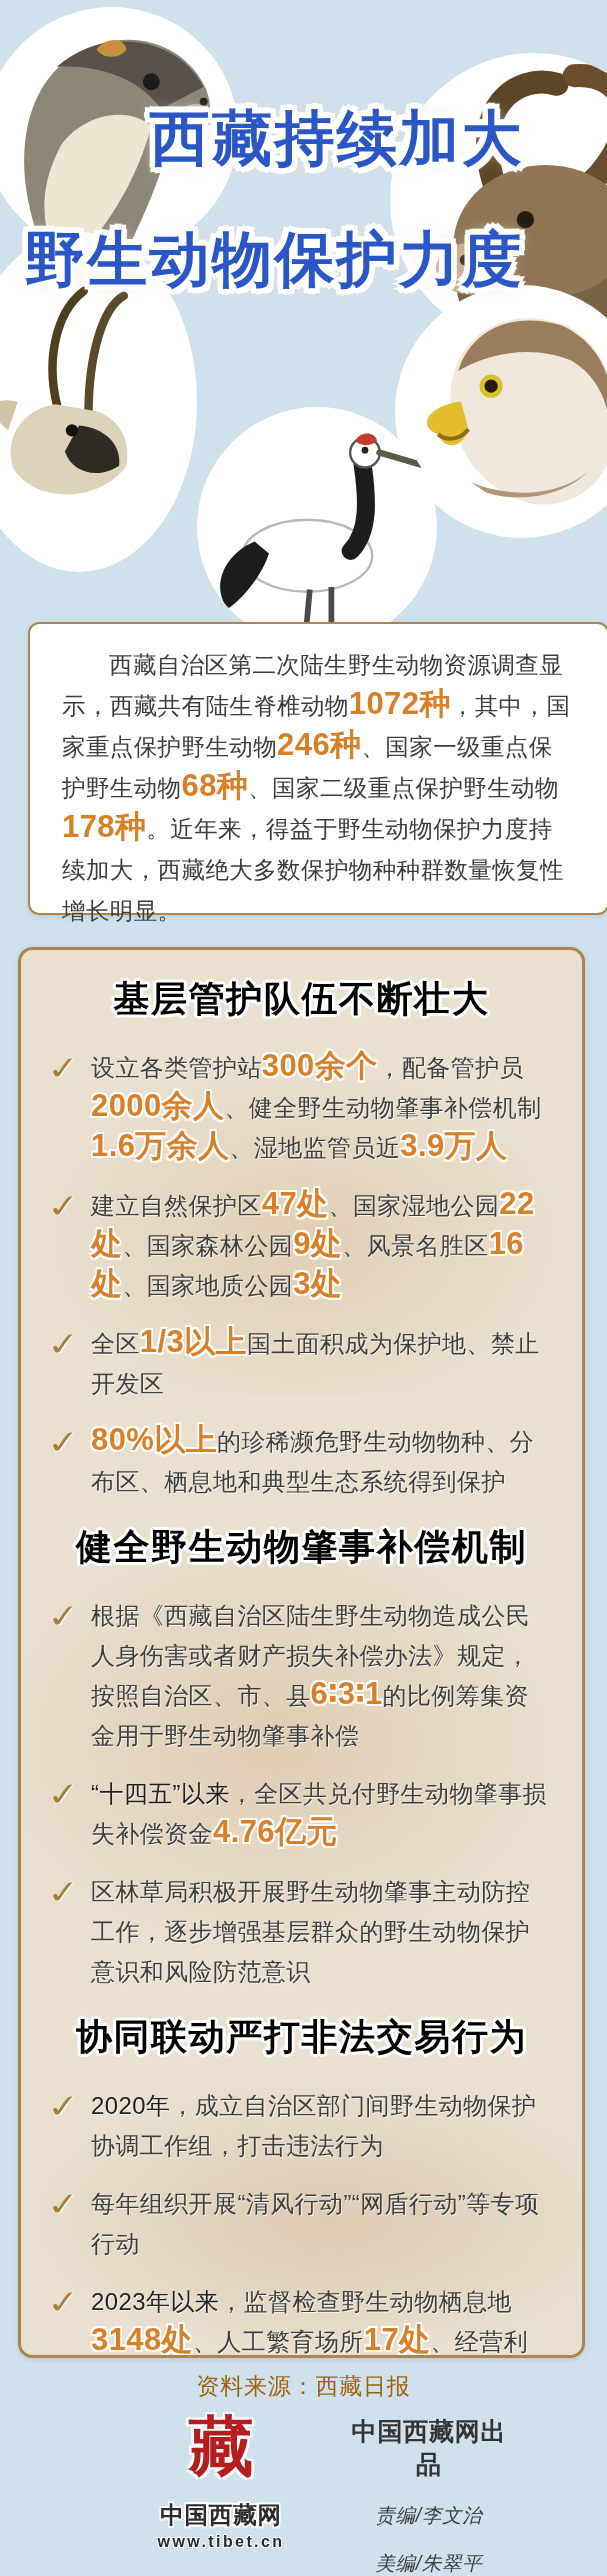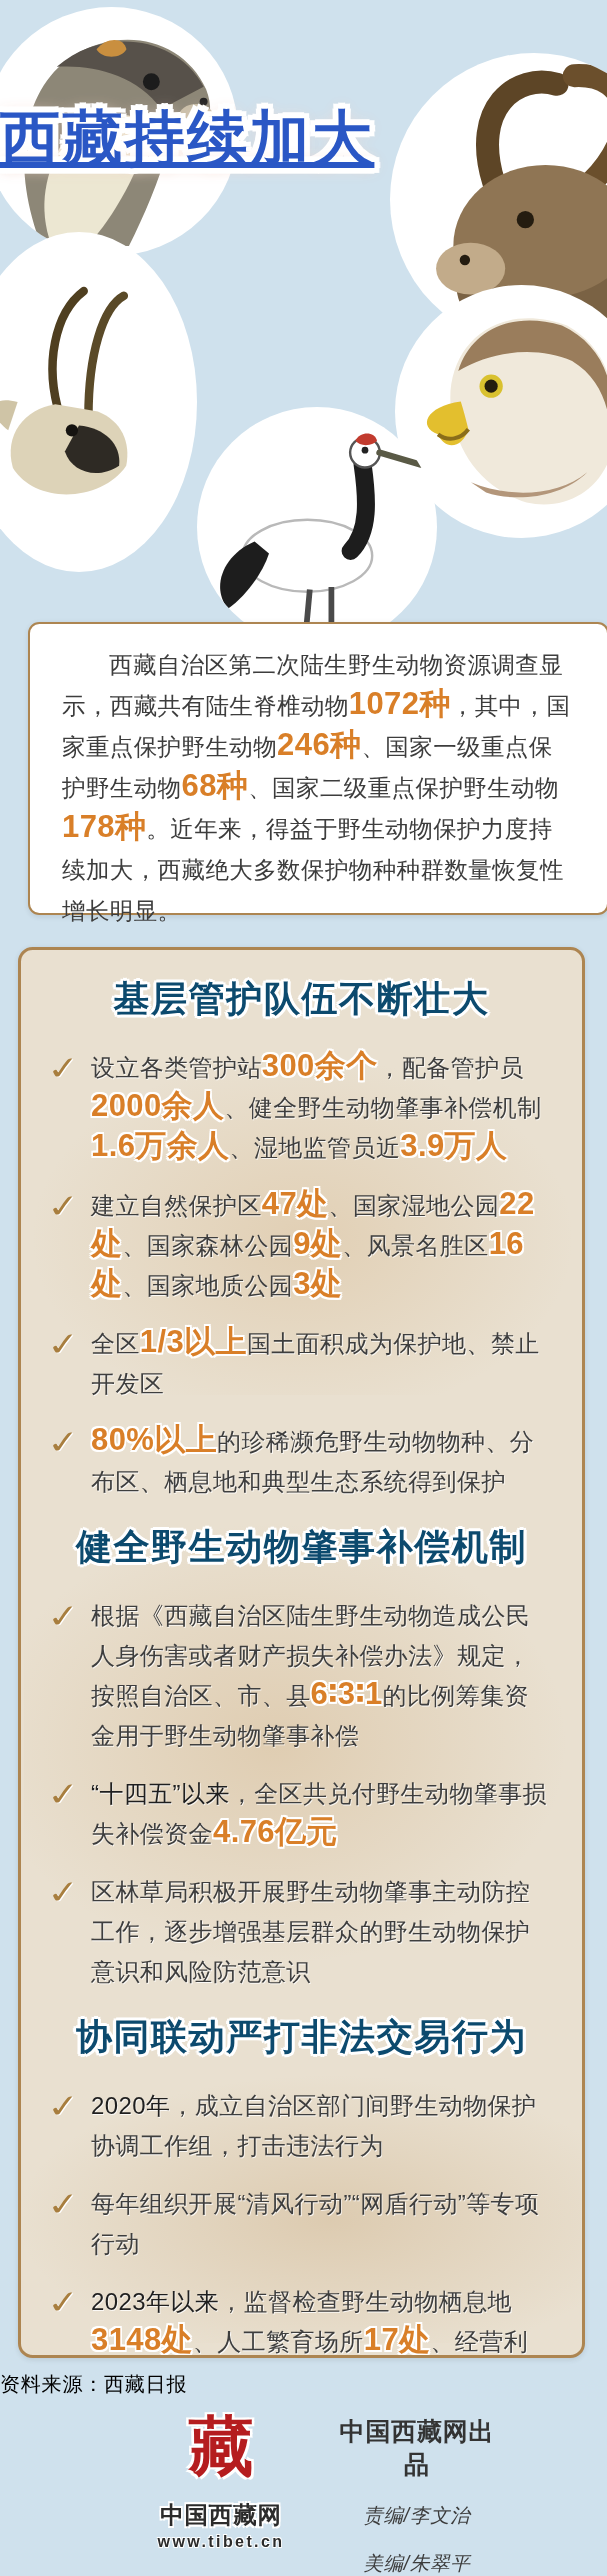--- a/index.html
+++ b/index.html
@@ -12,27 +12,26 @@
   
   .hero { position:absolute; top:0; left:0; width:607px; height:622px; }
   .blob { position:absolute; background:#fff; border-radius:50%; overflow:hidden; }
   .blob svg { width:100%; height:100%; display:block; }
   .b-marmot   { left:-14.6px; top:6.5px;   width:253px; height:249px; }
   .b-yak      { left:390px; top:53px;  width:288px; height:293px; }
   .b-antelope { left:-39px; top:232px; width:236px; height:340px; }
   .b-eagle    { left:395px; top:285px; width:253px; height:253px; }
   .b-crane    { left:197px; top:407px; width:240px; height:240px; }
   .title {
-    position:absolute; left:0; width:524px; text-align:left;
+    position:absolute; left:0; width:524px; text-align:right;
     font-size:60px; font-weight:900; letter-spacing:2.4px; color:#2a57c5;
     text-shadow:
       -4.9px -4.9px 0 #fff, 4.9px -4.9px 0 #fff, -4.9px 4.9px 0 #fff, 4.9px 4.9px 0 #fff,
       0 -5.7px 0 #fff, 0 5.7px 0 #fff, -5.7px 0 0 #fff, 5.7px 0 0 #fff,
       0 0 14.6px rgba(246,215,205,.95);
-    text-decoration: underline;
   }
   .t1 { top:99px; }
   .t2 { top:220px; }
   
   .intro-box {
     position:absolute; left:28px; top:622px; width:581px; height:293px;
     background:#fff; border:2.4px solid #ad8551; border-radius:11.3px;
     padding:21px 32px; box-shadow:0 1.6px 4.9px rgba(60,60,60,.12);
   }
   .para {
@@ -51,50 +50,50 @@
     background:#e9e0d0; border:3.2px solid #ad8551; border-radius:14.6px;
     padding:18px 31px 16px 31px; overflow:hidden;
     box-shadow:0 1.6px 4.9px rgba(60,60,60,.12);
   }
   .wm { position:absolute; left:3.2px; width:557px; pointer-events:none; opacity:.30; }
   .wm1 { top:97px;  height:348px; background:radial-gradient(ellipse 65% 70% at 50% 55%, #cfa873 0%, rgba(207,168,115,0) 75%); }
   .wm2 { top:567px;  height:453px; background:radial-gradient(ellipse 70% 65% at 45% 50%, #c8a06a 0%, rgba(200,160,106,0) 75%); }
   .wm3 { top:1118px; height:275px; background:radial-gradient(ellipse 75% 70% at 55% 55%, #c09a66 0%, rgba(192,154,102,0) 75%); }
   .sec-title {
     position:relative; text-align:center; font-size:36px; font-weight:900;
-    color:#0c4a6e; letter-spacing:1.6px; margin:21px 0 24px 0;
+    color:#000000; letter-spacing:1.6px; margin:21px 0 24px 0;
     text-shadow:-2.4px -2.4px 0 #fff,2.4px -2.4px 0 #fff,-2.4px 2.4px 0 #fff,2.4px 2.4px 0 #fff,
       0 -3.2px 0 #fff,0 3.2px 0 #fff,-3.2px 0 0 #fff,3.2px 0 0 #fff;
   }
   .sec-title.first { margin-top:6.5px; }
   .item { position:relative; display:flex; align-items:flex-start; margin-bottom:18px; }
   .check {
     flex:0 0 39px; color:#a87e3e; font-size:31px; font-weight:700; line-height:40px;
     transform:rotate(-6deg) scaleX(1.25); transform-origin:center;
     text-shadow:0.8px 0.8px 0 #fff;
   }
   .itxt { flex:1; font-size:24px; line-height:40px; color:#3e3e3e; letter-spacing:0.4px;
     text-shadow:0.8px 0.8px 0 rgba(255,255,255,.8); }
   
-  .source { position:absolute; top:2371px; left:0; width:607px; text-align:left;
-    font-size:20px; color:#000000; letter-spacing:0.8px; }
+  .source { position:absolute; top:2371px; left:0; width:607px; text-align:center;
+    font-size:23px; color:#a16207; letter-spacing:0.8px; }
   .logo { position:absolute; left:136px; top:2413px; width:170px; text-align:center; }
   .logo-glyph {
     font-size:65px; line-height:68px; font-weight:900; color:#b51d1f;
     text-shadow:-2.4px -2.4px 0 #fff,2.4px -2.4px 0 #fff,-2.4px 2.4px 0 #fff,2.4px 2.4px 0 #fff;
   }
   .logo-name {
     font-size:23.5px; font-weight:800; color:#2b2b2b; margin-top:18px; letter-spacing:0.8px;
     text-shadow:-1.6px -1.6px 0 #fff,1.6px -1.6px 0 #fff,-1.6px 1.6px 0 #fff,1.6px 1.6px 0 #fff;
   }
   .logo-url {
     font-size:16px; font-weight:700; color:#2b2b2b; letter-spacing:2.4px; margin-top:1.6px;
     text-shadow:-0.8px -0.8px 0 #fff,0.8px -0.8px 0 #fff,-0.8px 0.8px 0 #fff,0.8px 0.8px 0 #fff;
   }
-  .credits { position:absolute; left:328px; top:2415px; width:178px; text-align:center; }
+  .credits { position:absolute; left:340px; top:2415px; width:178px; text-align:center; }
   .produced { font-size:25px; font-weight:700; color:#333; letter-spacing:0.8px; }
   .credit-line { font-size:19.4px; color:#3c3c3c; margin-top:21px; letter-spacing:0.8px;font-style:italic; }
 </style>
 </head>
 <body>
 
 <div class="page">
 
   <section class="hero">
 
@@ -152,20 +151,21 @@
         <path d="M64,60 C72,52 71,38 69,24" fill="none" stroke="#1d1d1d" stroke-width="7.5" stroke-linecap="round"></path>
         <circle cx="70" cy="19" r="6.2" fill="#fff" stroke="#555" stroke-width="1"></circle>
         <path d="M66,14 C68,10 74,10 75,14 C74,16 68,17 66,14 Z" fill="#c23b2e"></path>
         <path d="M76,19 L93,24" stroke="#5a5a46" stroke-width="2.6" stroke-linecap="round"></path>
         <circle cx="70" cy="18" r="1.4" fill="#222"></circle>
         <path d="M47,76 L45,98 M56,75 L56,98" stroke="#4a4a4a" stroke-width="2.4"></path>
       </svg>
     </div>
 
     <h1 class="title t1">西藏持续加大</h1>
+    <h1 class="title t2">野生动物保护力度</h1>
   </section>
 
   <section class="intro-box">
     <p class="para"><span>西藏自治区第二次陆生野生动物资源调查显示，西藏共有陆生脊椎动物</span><span class="num">1072种</span><span>，其中，国家重点保护野生动物</span><span class="num">246种</span><span>、国家一级重点保护野生动物</span><span class="num">68种</span><span>、国家二级重点保护野生动物</span><span class="num">178种</span><span>。近年来，得益于野生动物保护力度持续加大，西藏绝大多数保护物种种群数量恢复性增长明显。</span></p>
   </section>
 
   <section class="main-box">
     <div class="wm wm1"></div>
     <div class="wm wm2"></div>
     <div class="wm wm3"></div>

